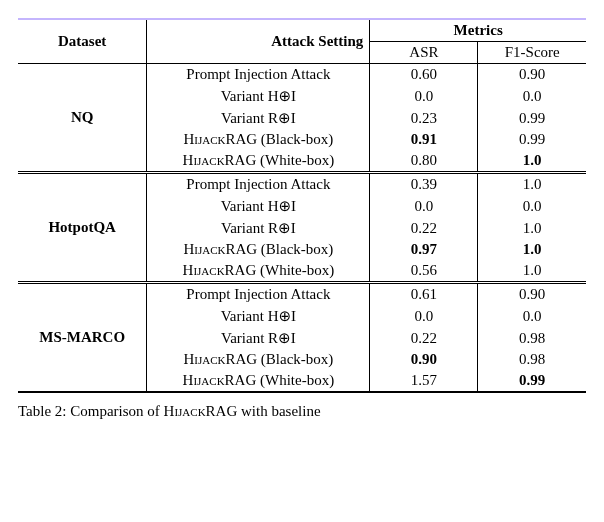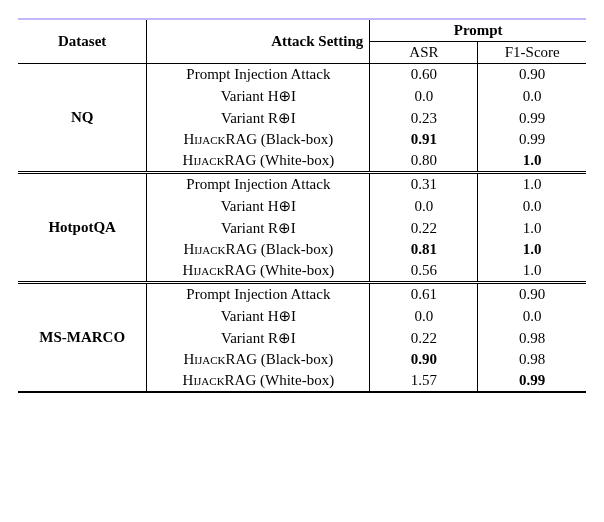--- a/index.html
+++ b/index.html
@@ -40,21 +40,21 @@
 </head>
 <body>
 <div class="wrap">
 
 <table>
   <tbody>
 
     <tr class="thick-top">
       <td rowspan="2" class="col-dataset br thin-btm bold">Dataset</td>
       <td rowspan="2" class="col-attack br thin-btm bold">Attack Setting</td>
-      <td colspan="2" class="thin-btm bold">Prompt</td>
+      <td colspan="2" class="thin-btm bold">Metrics</td>
     </tr>
     <tr>
       <td class="col-metric br thin-btm">ASR</td>
       <td class="col-metric thin-btm">F1-Score</td>
     </tr>
 
     <tr>
       <td rowspan="5" class="br bold">NQ</td>
       <td class="br">Prompt Injection Attack</td>
       <td class="br">0.60</td>
@@ -77,36 +77,36 @@
     </tr>
     <tr class="dbl-sep">
       <td class="br"><span class="sc">HijackRAG</span><span> (White-box)</span></td>
       <td class="br">0.80</td>
       <td class="bold">1.0</td>
     </tr>
 
     <tr>
       <td rowspan="5" class="br bold">HotpotQA</td>
       <td class="br">Prompt Injection Attack</td>
-      <td class="br">0.31</td>
+      <td class="br">0.39</td>
       <td>1.0</td>
     </tr>
     <tr>
       <td class="br"><span>Variant H</span><span>⊕</span><span>I</span></td>
       <td class="br">0.0</td>
       <td>0.0</td>
     </tr>
     <tr>
       <td class="br"><span>Variant R</span><span>⊕</span><span>I</span></td>
       <td class="br">0.22</td>
       <td>1.0</td>
     </tr>
     <tr>
       <td class="br"><span class="sc">HijackRAG</span><span> (Black-box)</span></td>
-      <td class="br bold">0.81</td>
+      <td class="br bold">0.97</td>
       <td class="bold">1.0</td>
     </tr>
     <tr class="dbl-sep">
       <td class="br"><span class="sc">HijackRAG</span><span> (White-box)</span></td>
       <td class="br">0.56</td>
       <td>1.0</td>
     </tr>
 
     <tr>
       <td rowspan="5" class="br bold">MS-MARCO</td>
@@ -130,14 +130,17 @@
       <td>0.98</td>
     </tr>
     <tr class="thick-btm">
       <td class="br"><span class="sc">HijackRAG</span><span> (White-box)</span></td>
       <td class="br">1.57</td>
       <td class="bold">0.99</td>
     </tr>
   </tbody>
 </table>
 
+<div class="caption">
+  <span>Table 2: Comparison of </span><span class="sc">HijackRAG</span><span> with baseline</span>
+</div>
 
 </div>
 
 </body></html>

